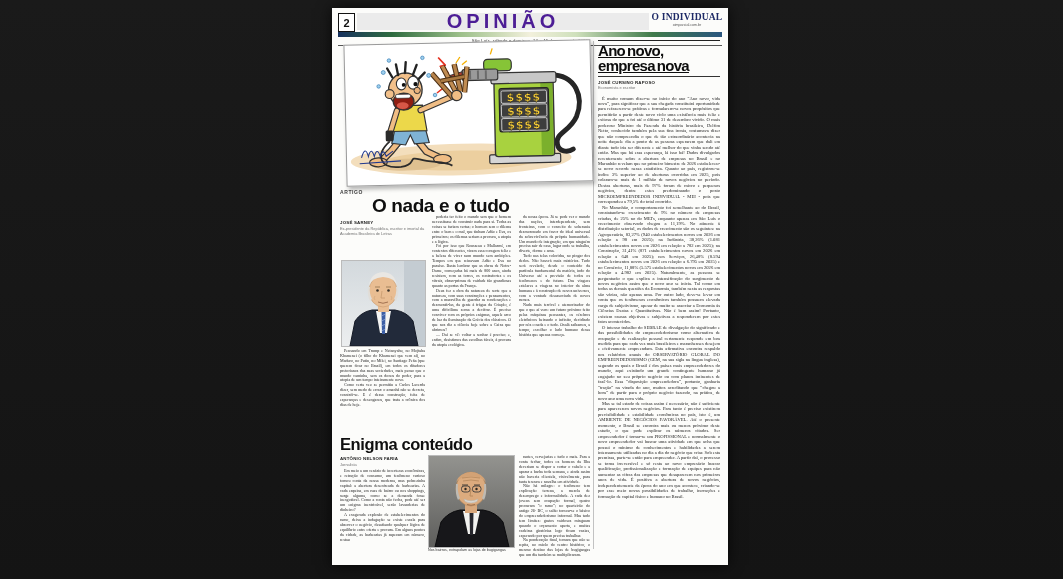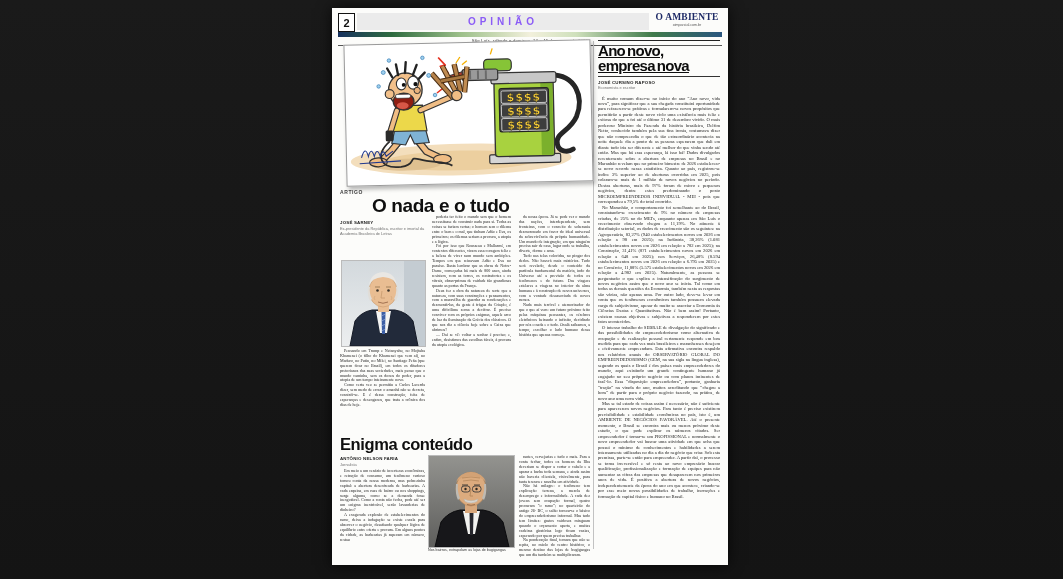--- a/index.html
+++ b/index.html
@@ -5,21 +5,21 @@
   html,body{margin:0;padding:0;background:#161616;width:1063px;height:579px;overflow:hidden;
     font-family:"Liberation Sans",sans-serif;}
   .stage{position:relative;width:1063px;height:579px;background:linear-gradient(180deg,#1a1a1a,#141414);}
   .page{position:absolute;left:332px;top:8px;width:396px;height:557px;background:#fcfcfa;
     box-shadow:0 0 14px rgba(0,0,0,.75);}
   .abs{position:absolute;}
   
   .numbox{left:6px;top:5px;width:15px;height:17px;border:1.6px solid #111;background:#fff;
     font-weight:bold;font-size:11px;display:flex;align-items:center;justify-content:center;color:#111;}
   .hbar{left:25px;top:5px;width:292px;height:17px;background:#ebebeb;display:flex;align-items:center;justify-content:center;}
-  .hbar span{font-weight:bold;font-size:10px;letter-spacing:4px;color:#8b5cf6;}
+  .hbar span{font-weight:bold;font-size:20px;letter-spacing:4px;color:#4c1d95;}
   .masthead{left:319px;top:4px;width:72px;height:18px;text-align:center;}
   .masthead .mh-title{font-weight:800;font-size:9.5px;color:#1e2a66;letter-spacing:.2px;font-family:"Liberation Serif",serif;white-space:nowrap;}
   .masthead .mh-url{font-size:3.6px;color:#555;margin-top:.5px;}
   .gradstrip{left:6px;top:24px;width:384px;height:5px;
     background:linear-gradient(90deg,#17315e 0%,#2e6b3f 14%,#9dc08a 32%,#f2f0dc 50%,#cfe0bc 62%,#3f7a4a 82%,#2a567f 100%);}
   .dateline{left:0;top:30px;width:396px;text-align:center;font-size:4.2px;color:#2c2c2c;letter-spacing:.2px;}
   .hrule{left:6px;top:37px;width:384px;height:0;border-top:.8px solid #555;}
   .vdivider{left:261px;top:33px;width:0;height:508px;border-left:.8px solid #c2c2c2;}
   
   .cartoon{left:13px;top:34px;width:245px;height:140px;background:#fff;border:1px solid #9a9a9a;
@@ -43,21 +43,21 @@
 <body>
 
 <div class="stage">
   <div class="page">
 
     <div class="abs numbox">2</div>
     <div class="abs hbar">
       <span>OPINIÃO</span>
     </div>
     <div class="abs masthead">
-      <div class="mh-title">O AMBIENTE</div>
+      <div class="mh-title">O INDIVIDUAL</div>
       <div class="mh-url">oimparcial.com.br</div>
     </div>
     <div class="abs gradstrip"></div>
     <div class="abs dateline">São Luís, sábado e domingo, 14 e 15 de março, de 2026</div>
     <div class="abs hrule"></div>
     <div class="abs vdivider"></div>
 
     <div class="abs cartoon">
       <svg width="243" height="138" viewBox="0 0 245 140">
         <ellipse cx="115" cy="118" rx="112" ry="16" fill="#f3debc"></ellipse>

